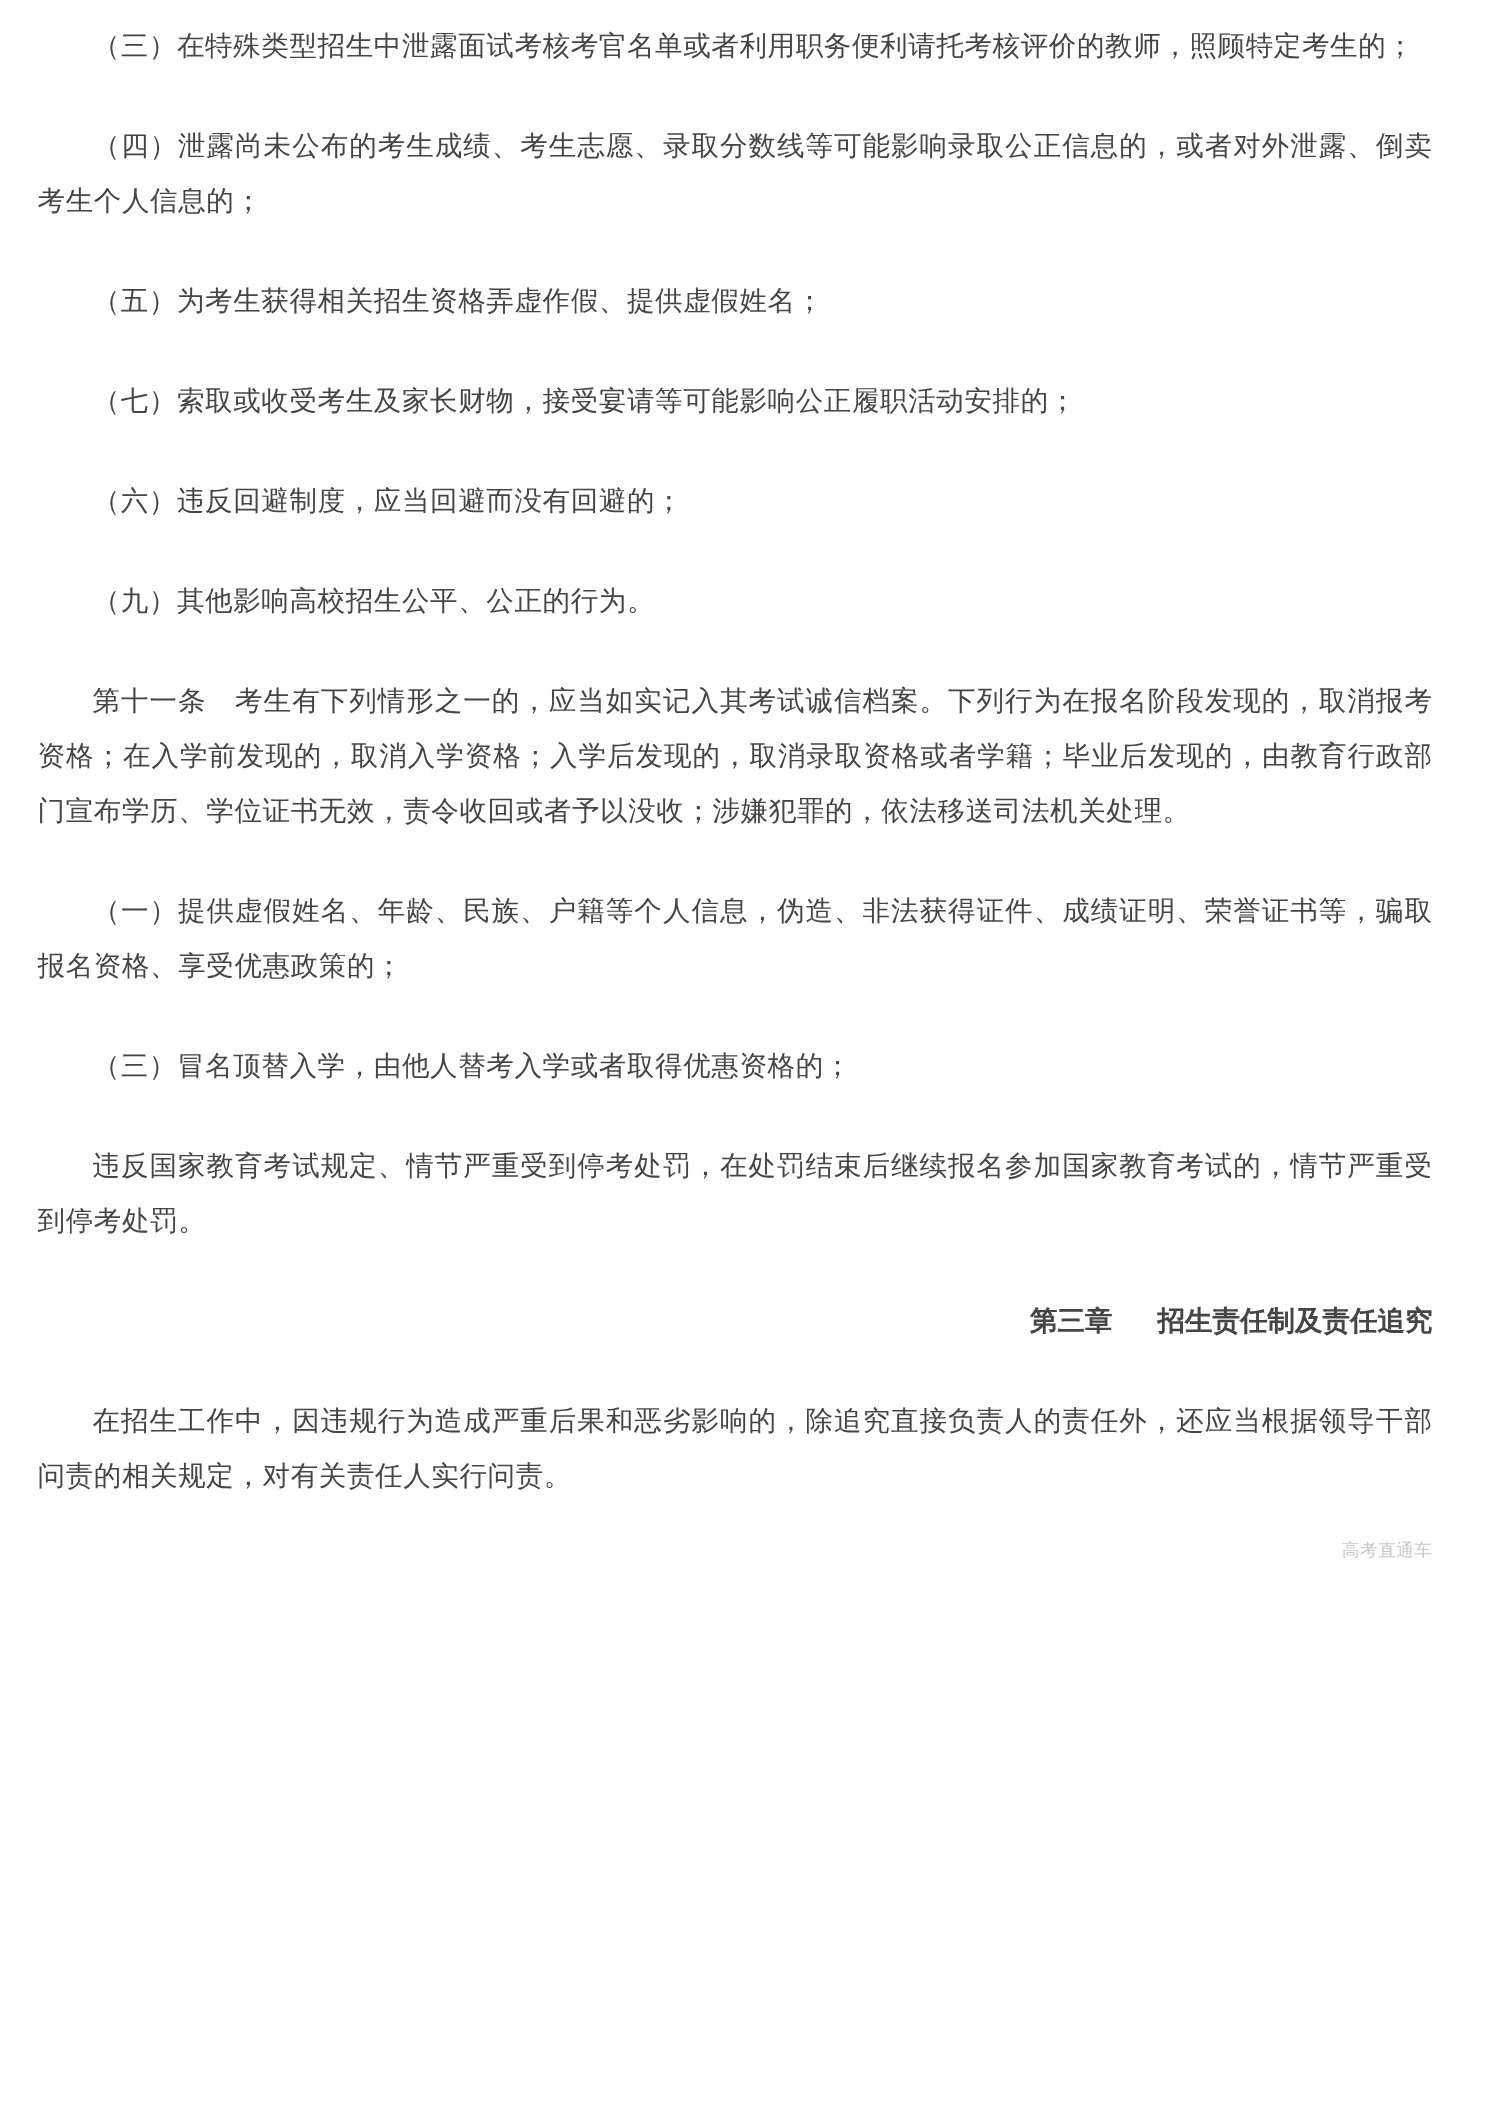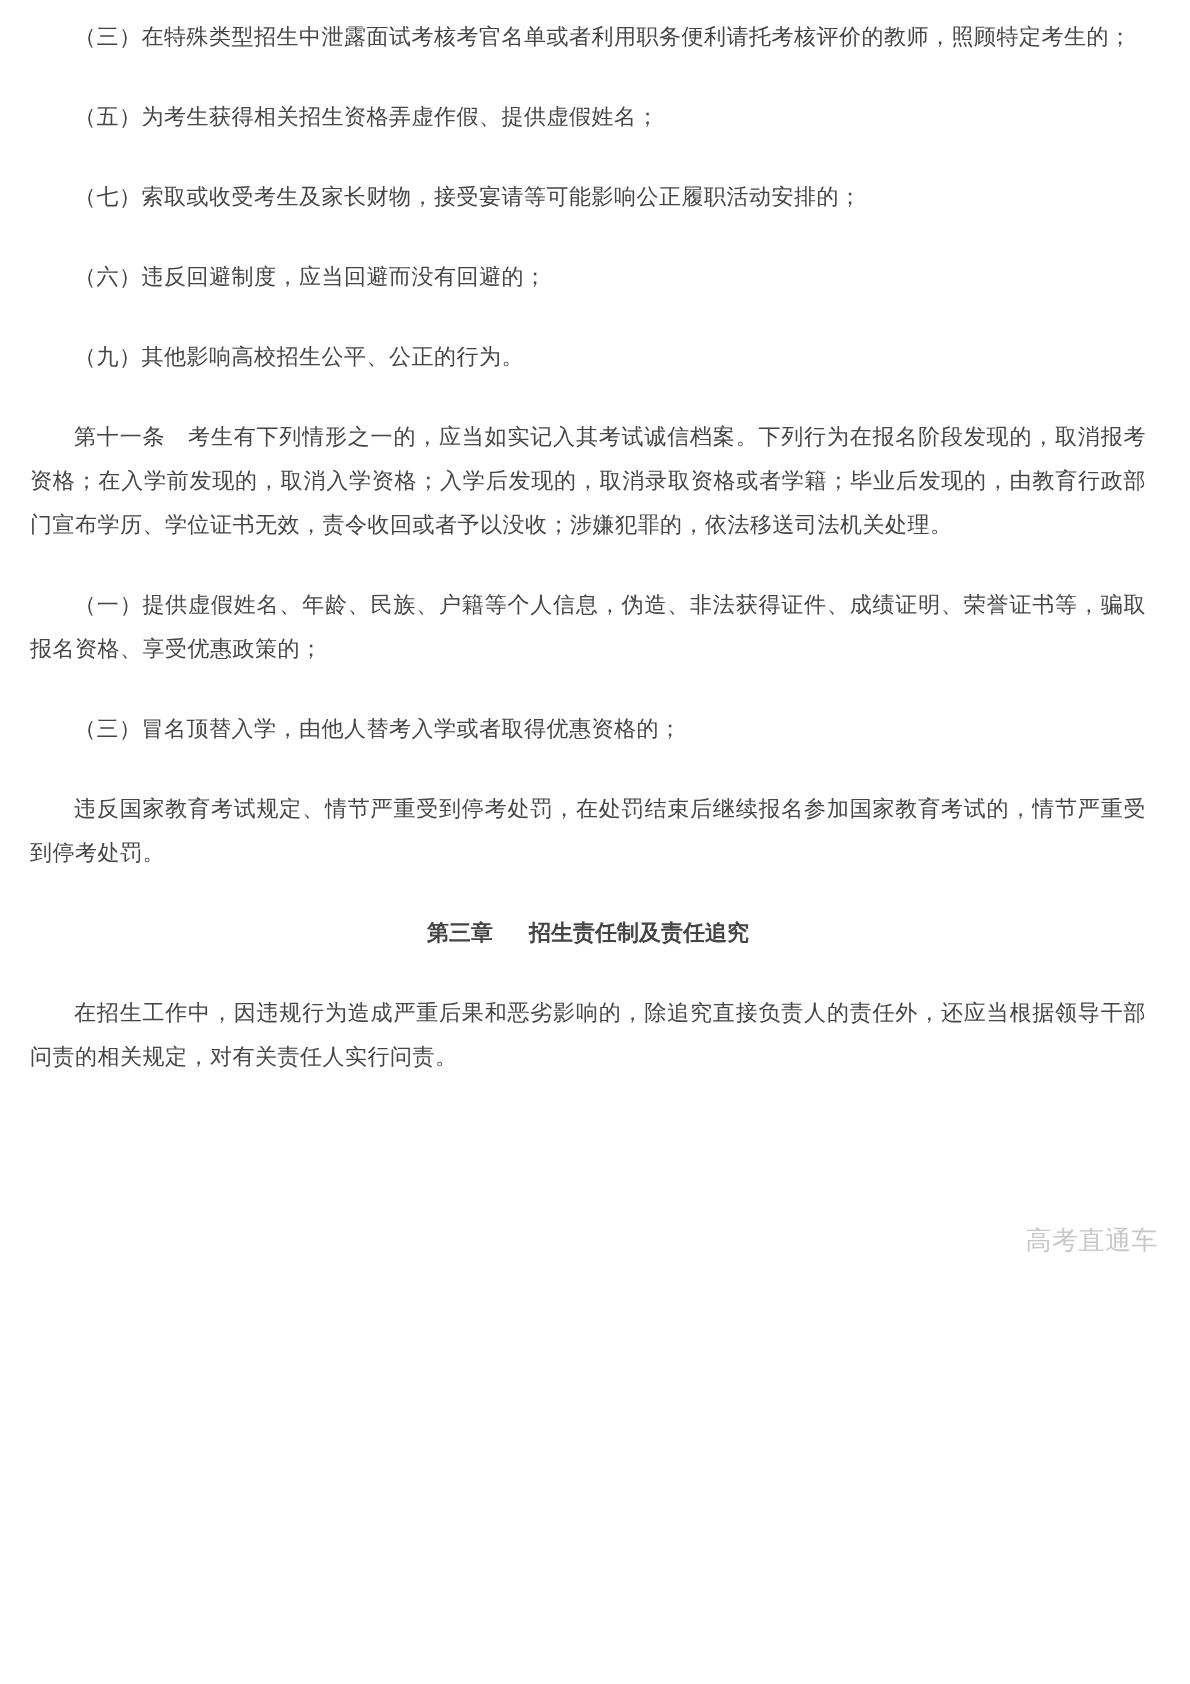--- a/index.html
+++ b/index.html
@@ -23,44 +23,45 @@
     margin: 0 0 36px 0;
     line-height: 44px;
     text-align: justify;
     text-justify: inter-character;
     text-indent: 2em;
     letter-spacing: 0.5px;
   }
   p.chapter {
     margin: 0 0 36px 0;
     line-height: 44px;
-    text-align: center;
+    text-align: right;
     text-indent: 0;
     font-weight: bold;
   }
   p.chapter .chapter-number {
     margin-right: 36px;
   }
   .watermark {
     position: absolute;
-    right: 32px;
+    right: 44px;
     bottom: 26px;
-    font-size: 26px;
+    font-size: 14px;
     line-height: 24px;
     color: #c8c8c8;
     letter-spacing: 0.5px;
     font-family: Liberation Mono, monospace;
   }
 </style>
 </head>
 <body>
 
 <div class="page">
   <main>
     <p class="para">（三）在特殊类型招生中泄露面试考核考官名单或者利用职务便利请托考核评价的教师，照顾特定考生的；</p>
+    <p class="para">（四）泄露尚未公布的考生成绩、考生志愿、录取分数线等可能影响录取公正信息的，或者对外泄露、倒卖考生个人信息的；</p>
     <p class="para">（五）为考生获得相关招生资格弄虚作假、提供虚假姓名；</p>
     <p class="para">（七）索取或收受考生及家长财物，接受宴请等可能影响公正履职活动安排的；</p>
     <p class="para">（六）违反回避制度，应当回避而没有回避的；</p>
     <p class="para">（九）其他影响高校招生公平、公正的行为。</p>
     <p class="para">第十一条　考生有下列情形之一的，应当如实记入其考试诚信档案。下列行为在报名阶段发现的，取消报考资格；在入学前发现的，取消入学资格；入学后发现的，取消录取资格或者学籍；毕业后发现的，由教育行政部门宣布学历、学位证书无效，责令收回或者予以没收；涉嫌犯罪的，依法移送司法机关处理。</p>
     <p class="para">（一）提供虚假姓名、年龄、民族、户籍等个人信息，伪造、非法获得证件、成绩证明、荣誉证书等，骗取报名资格、享受优惠政策的；</p>
     <p class="para">（三）冒名顶替入学，由他人替考入学或者取得优惠资格的；</p>
     <p class="para">违反国家教育考试规定、情节严重受到停考处罚，在处罚结束后继续报名参加国家教育考试的，情节严重受到停考处罚。</p>
 
     <p class="chapter">

